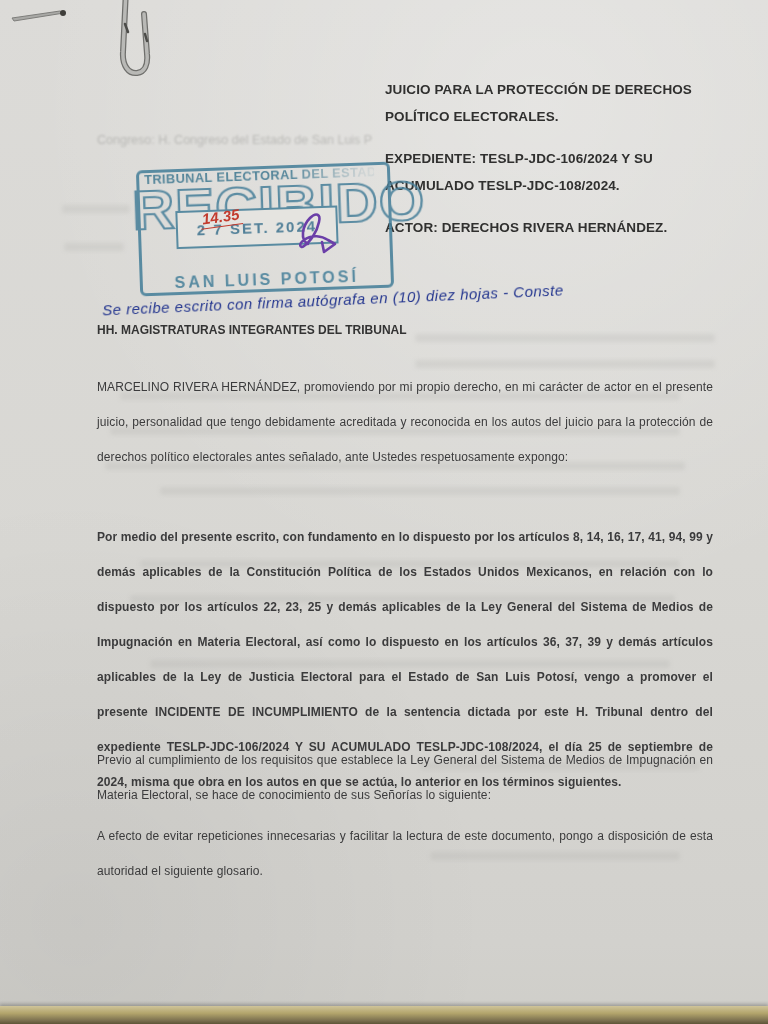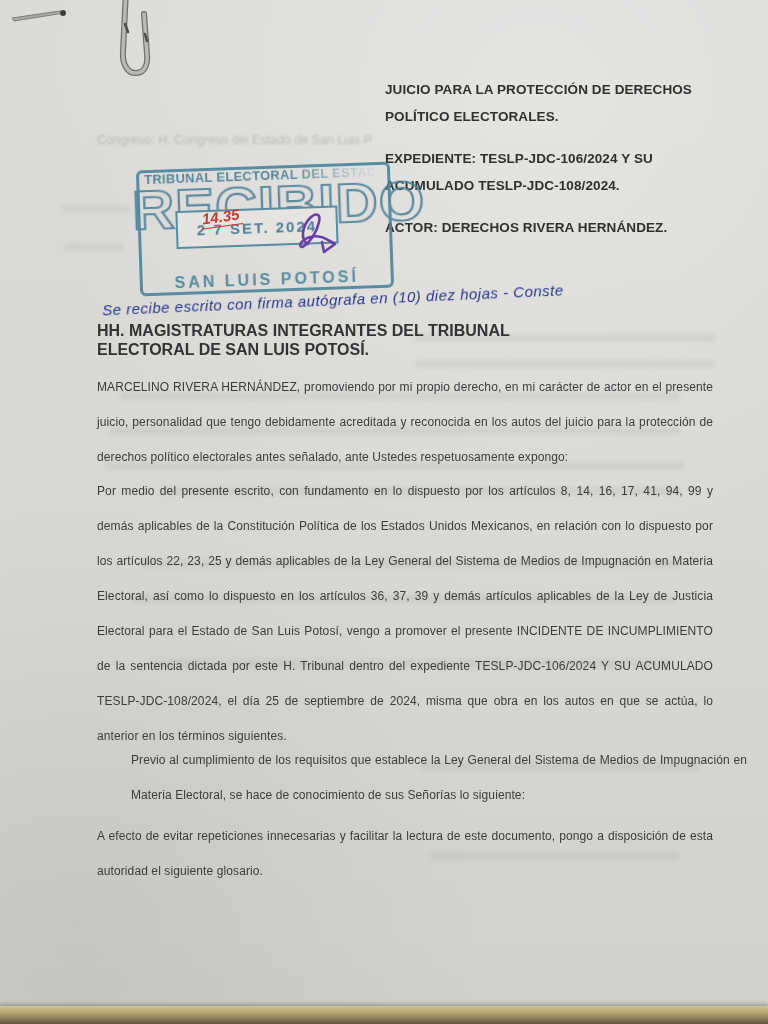--- a/index.html
+++ b/index.html
@@ -45,24 +45,24 @@
     border-bottom:1.5px solid #c23b2e;padding:0 2px 1px;}
   .sig-svg{position:absolute;left:288px;top:200px;}
 
   
   .hand-note{position:absolute;left:102px;top:291px;width:480px;transform:rotate(-2.5deg);
     font-style:italic;font-size:15px;letter-spacing:.5px;color:#24368f;
     filter:blur(.25px);white-space:nowrap;}
 
   
   .salutation{position:absolute;left:97px;top:321px;width:420px;color:#333;
-    font-size:16px;font-weight:bold;line-height:19px;}
+    font-size:12px;font-weight:bold;line-height:19px;}
   .para{position:absolute;left:97px;width:616px;color:#3b3b3c;
     font-size:12px;line-height:35px;text-align:justify;letter-spacing:.1px;}
-  .p1{top:370px;} .p2{top:474px;} .p3{top:743px;margin-left:34px;} .p4{top:819px;}
+  .p1{top:370px;} .p2{top:520px;font-weight:bold;} .p3{top:743px;} .p4{top:819px;}
 
   
   .ghost-text{position:absolute;color:#9a9a97;filter:blur(1.3px);opacity:.55;
     font-size:12.5px;white-space:nowrap;}
   .ghost-bar{position:absolute;height:8px;border-radius:3px;background:#a9a9a5;
     opacity:.22;filter:blur(2px);}
 
   
   .clip{position:absolute;left:104px;top:-6px;}
   .sliver{position:absolute;left:8px;top:4px;}
@@ -115,21 +115,20 @@
   </div>
   <div class="stamp-time" style="left:200px;">14.35</div>
   <svg class="sig-svg" width="56" height="60" viewBox="0 0 56 60">
     <path d="M20 44 C12 40 14 26 22 18 C28 12 33 14 31 22 C29 32 22 42 16 46 C12 49 10 44 16 40 C24 34 34 36 40 40 L47 44 L36 52 L34 42" fill="none" stroke="#6b3fa8" stroke-width="2.6" stroke-linecap="round" stroke-linejoin="round"></path>
   </svg>
 
   <div class="hand-note">Se recibe escrito con firma autógrafa en (10) diez hojas - Conste</div>
 
   <div class="salutation">
     <div>HH. MAGISTRATURAS INTEGRANTES DEL TRIBUNAL</div>
-    <div>ELECTORAL DE SAN LUIS POTOSÍ.</div>
   </div>
 
   <div class="para p1">MARCELINO RIVERA HERNÁNDEZ, promoviendo por mi propio derecho, en mi carácter de actor en el presente juicio, personalidad que tengo debidamente acreditada y reconocida en los autos del juicio para la protección de derechos político electorales antes señalado, ante Ustedes respetuosamente expongo:</div>
   <div class="para p2">Por medio del presente escrito, con fundamento en lo dispuesto por los artículos 8, 14, 16, 17, 41, 94, 99 y demás aplicables de la Constitución Política de los Estados Unidos Mexicanos, en relación con lo dispuesto por los artículos 22, 23, 25 y demás aplicables de la Ley General del Sistema de Medios de Impugnación en Materia Electoral, así como lo dispuesto en los artículos 36, 37, 39 y demás artículos aplicables de la Ley de Justicia Electoral para el Estado de San Luis Potosí, vengo a promover el presente INCIDENTE DE INCUMPLIMIENTO de la sentencia dictada por este H. Tribunal dentro del expediente TESLP-JDC-106/2024 Y SU ACUMULADO TESLP-JDC-108/2024, el día 25 de septiembre de 2024, misma que obra en los autos en que se actúa, lo anterior en los términos siguientes.</div>
   <div class="para p3">Previo al cumplimiento de los requisitos que establece la Ley General del Sistema de Medios de Impugnación en Materia Electoral, se hace de conocimiento de sus Señorías lo siguiente:</div>
   <div class="para p4">A efecto de evitar repeticiones innecesarias y facilitar la lectura de este documento, pongo a disposición de esta autoridad el siguiente glosario.</div>
 
   <div class="paper-bottom-shade"></div>
   <div class="desk-edge"></div>
 </div>

